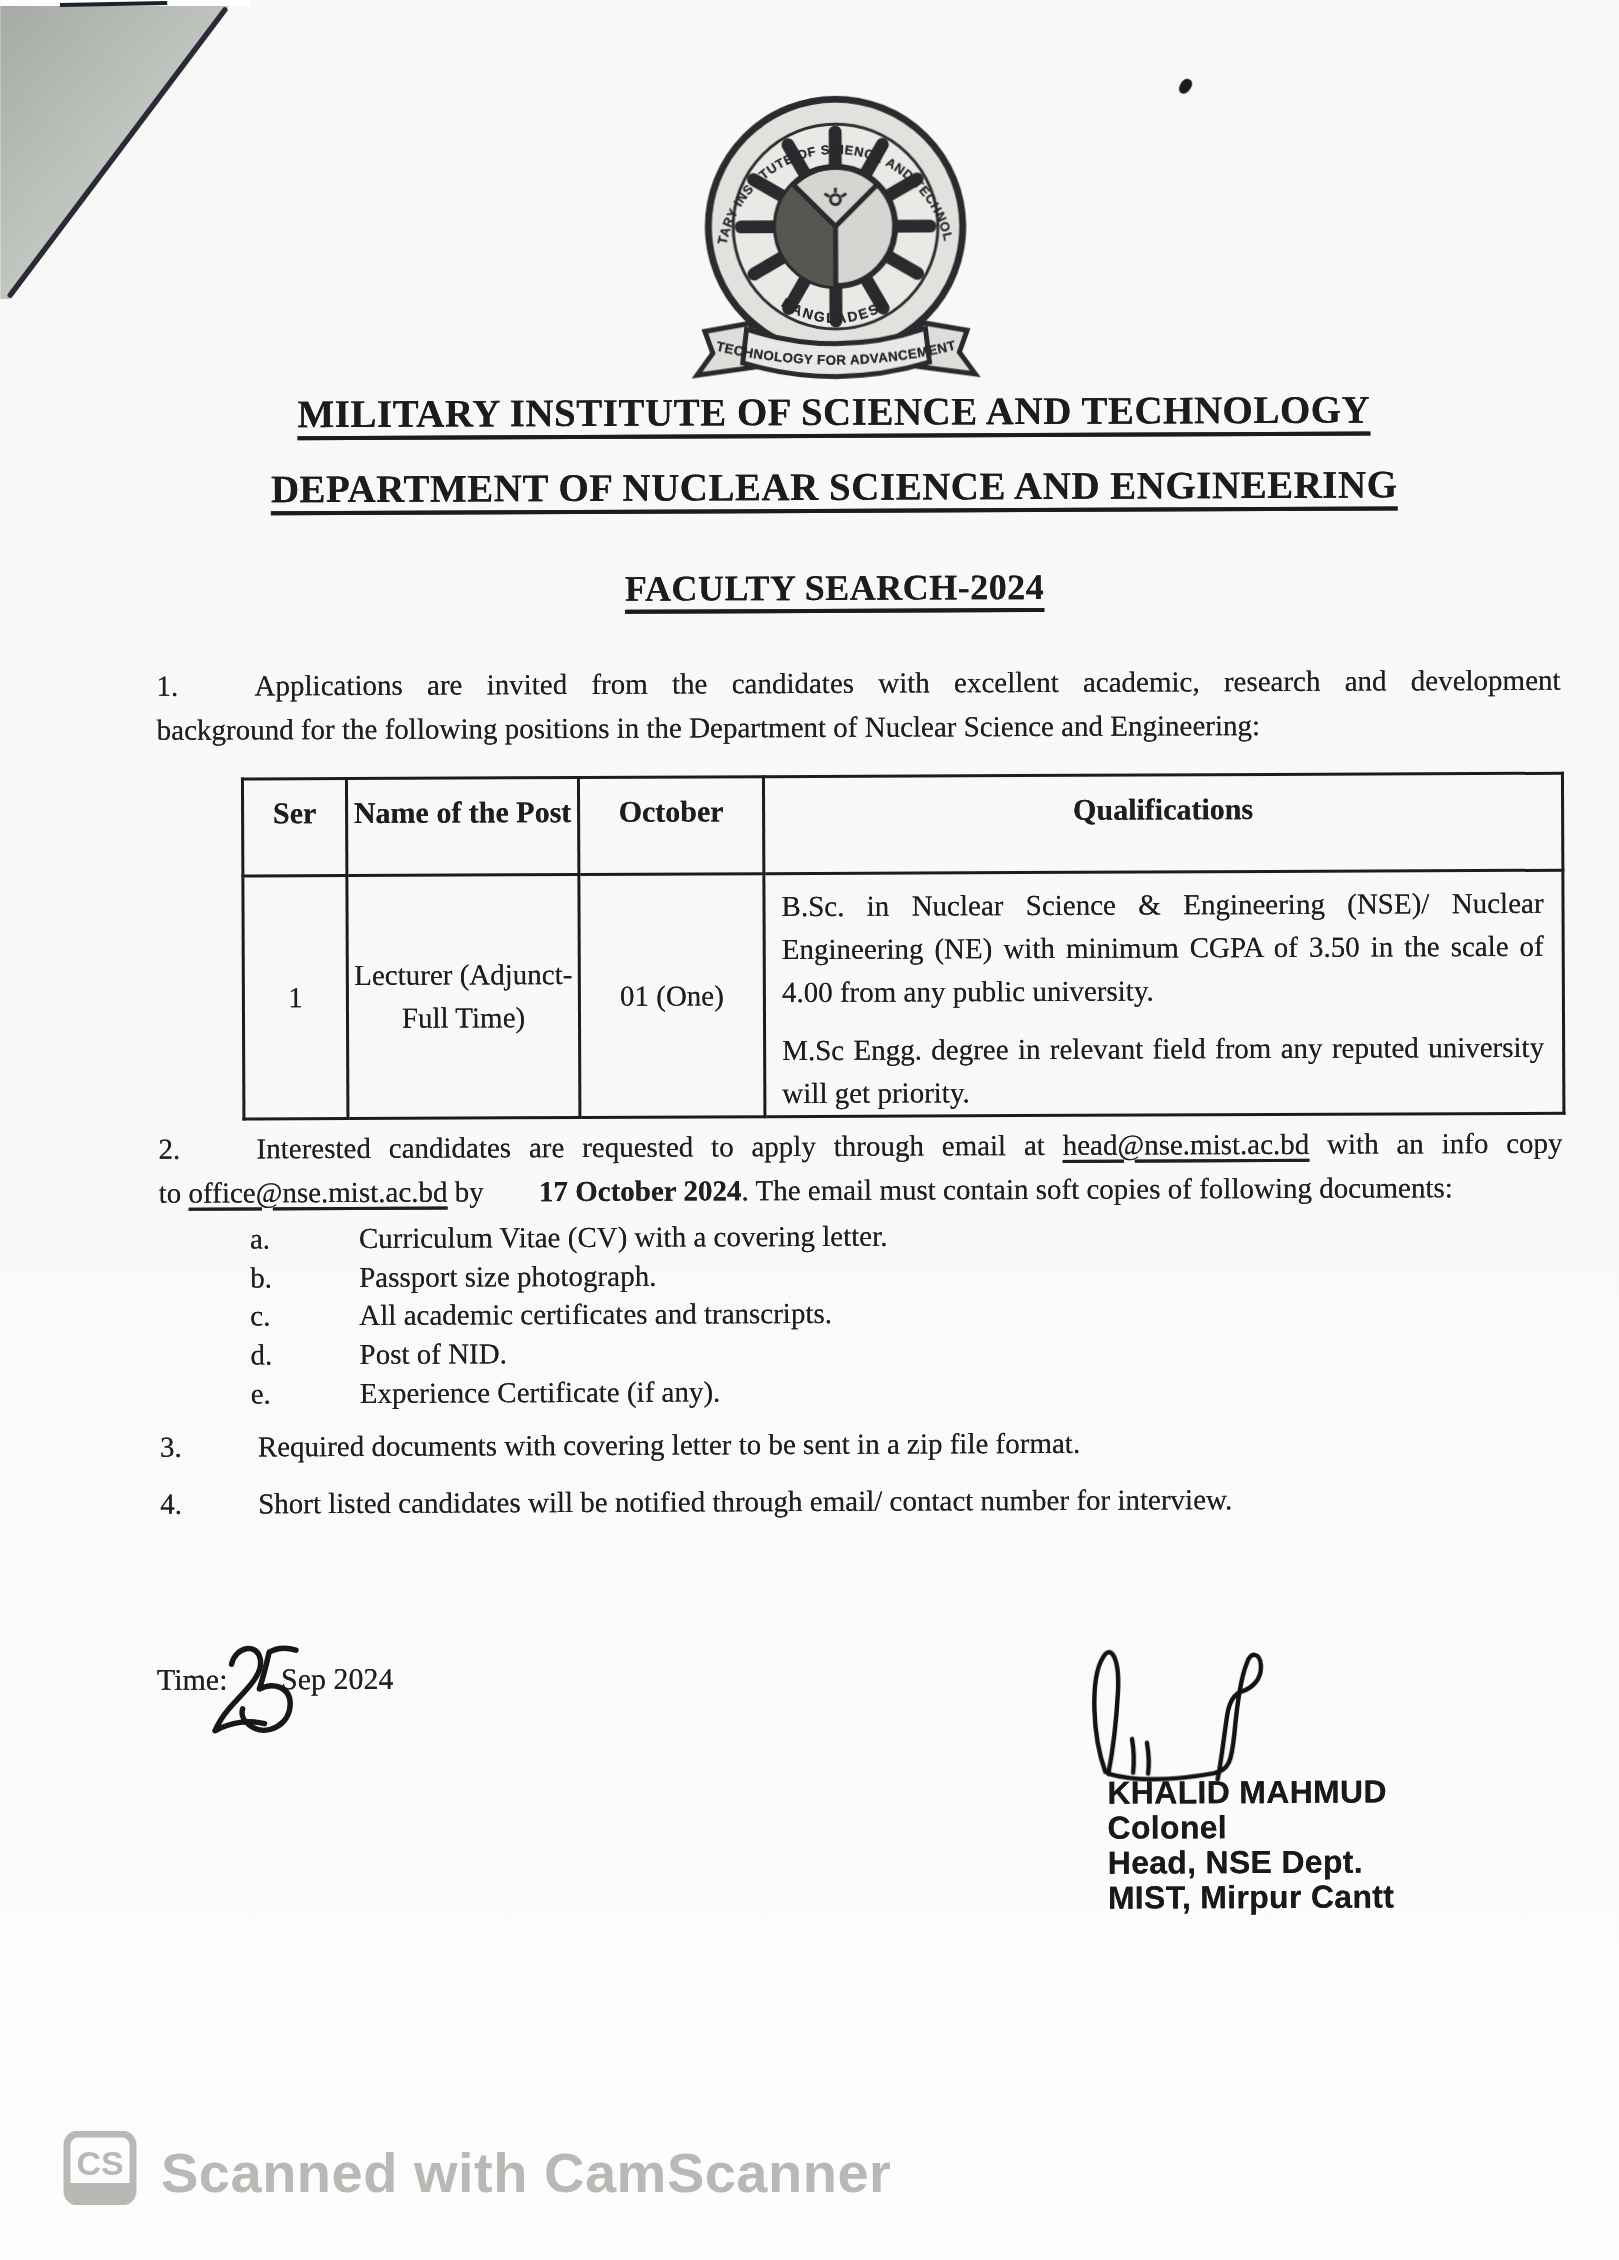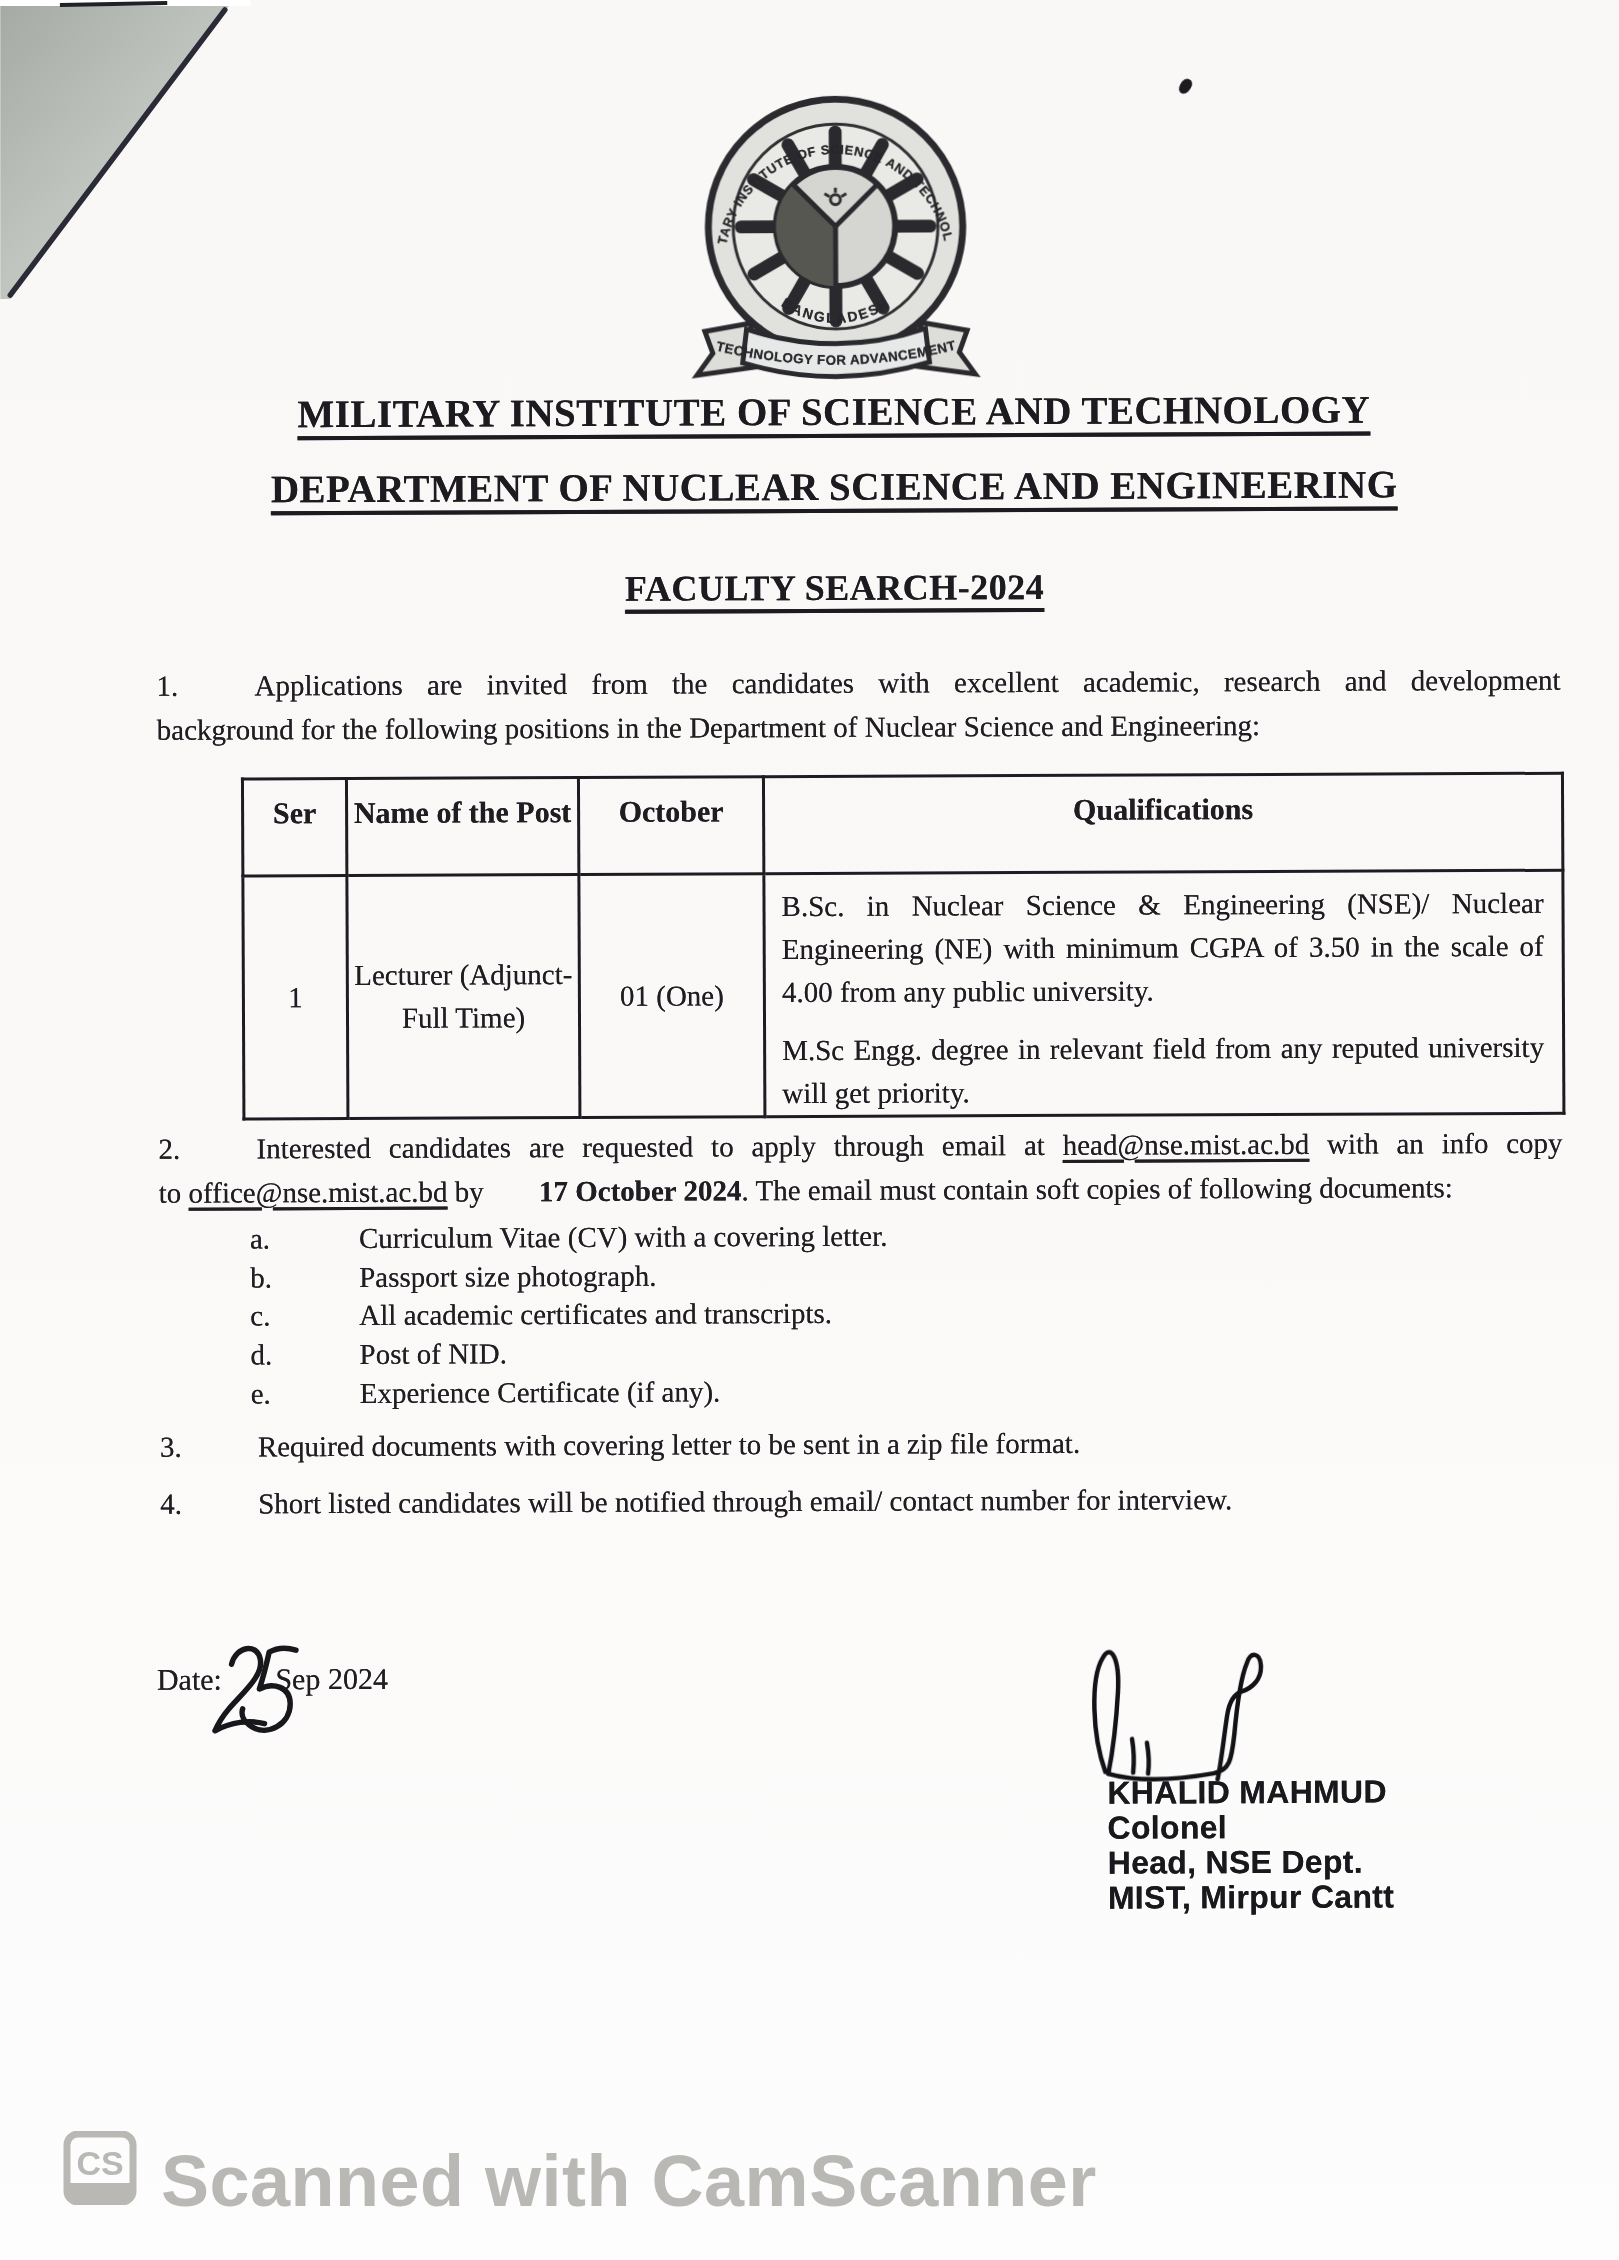--- a/index.html
+++ b/index.html
@@ -74,21 +74,21 @@
   .date-suffix{margin-left:62px;}
   .sigblock{
     left:1104px;top:1777px;
     font-family:"Liberation Sans", sans-serif;
     font-weight:bold;font-size:32px;line-height:35px;color:#19191d;
     letter-spacing:0.3px;
   }
   #footer-text{
     left:161px;top:2140px;
     font-family:"Liberation Sans", sans-serif;
-    font-weight:bold;font-size:72px;letter-spacing:0.5px;
+    font-weight:bold;font-size:56px;letter-spacing:0.5px;
     color:#b9b8b4;text-shadow:none;
   }
   .speck{
     left:1184px;top:80px;width:11px;height:16px;
     background:#1b1b20;border-radius:50% 40% 55% 45%;
     transform:rotate(28deg);filter:blur(0.6px);
   }
   svg{display:block;}
 </style>
 </head>
@@ -239,21 +239,21 @@
     </div>
 
     <div class="abs para" style="top:1422px;">
       <span class="num">3.</span><span>Required documents with covering letter to be sent in a zip file format.</span>
     </div>
     <div class="abs para" style="top:1479px;">
       <span class="num">4.</span><span>Short listed candidates will be notified through email/ contact number for interview.</span>
     </div>
 
     <div class="abs datewrap">
-      <span>Date:</span>
+      <span>Time:</span>
       <span class="date-suffix bld" style="font-weight:normal;margin-left:46px;">Sep 2024</span>
     </div>
     <svg class="abs" style="left:195px;top:1630px;" width="121" height="127" viewBox="0 0 122 128" aria-label="25">
       <g stroke="#17171c" stroke-width="5.5" fill="none" stroke-linecap="round" stroke-linejoin="round">
         <path d="M34,32 C38,14 60,10 63,27 C66,43 48,58 31,77 C25,84 20,92 17,99 C33,90 52,88 67,92"></path>
         <path d="M99,18 C89,15 79,16 72,20 C69,33 66,45 62,57 C76,50 93,55 93,72 C93,93 70,105 54,95 C46,90 43,83 45,77"></path>
       </g>
     </svg>
 
     <svg class="abs" style="left:1080px;top:1644px;filter:blur(0.3px);" width="214" height="147" viewBox="0 0 215 148">

